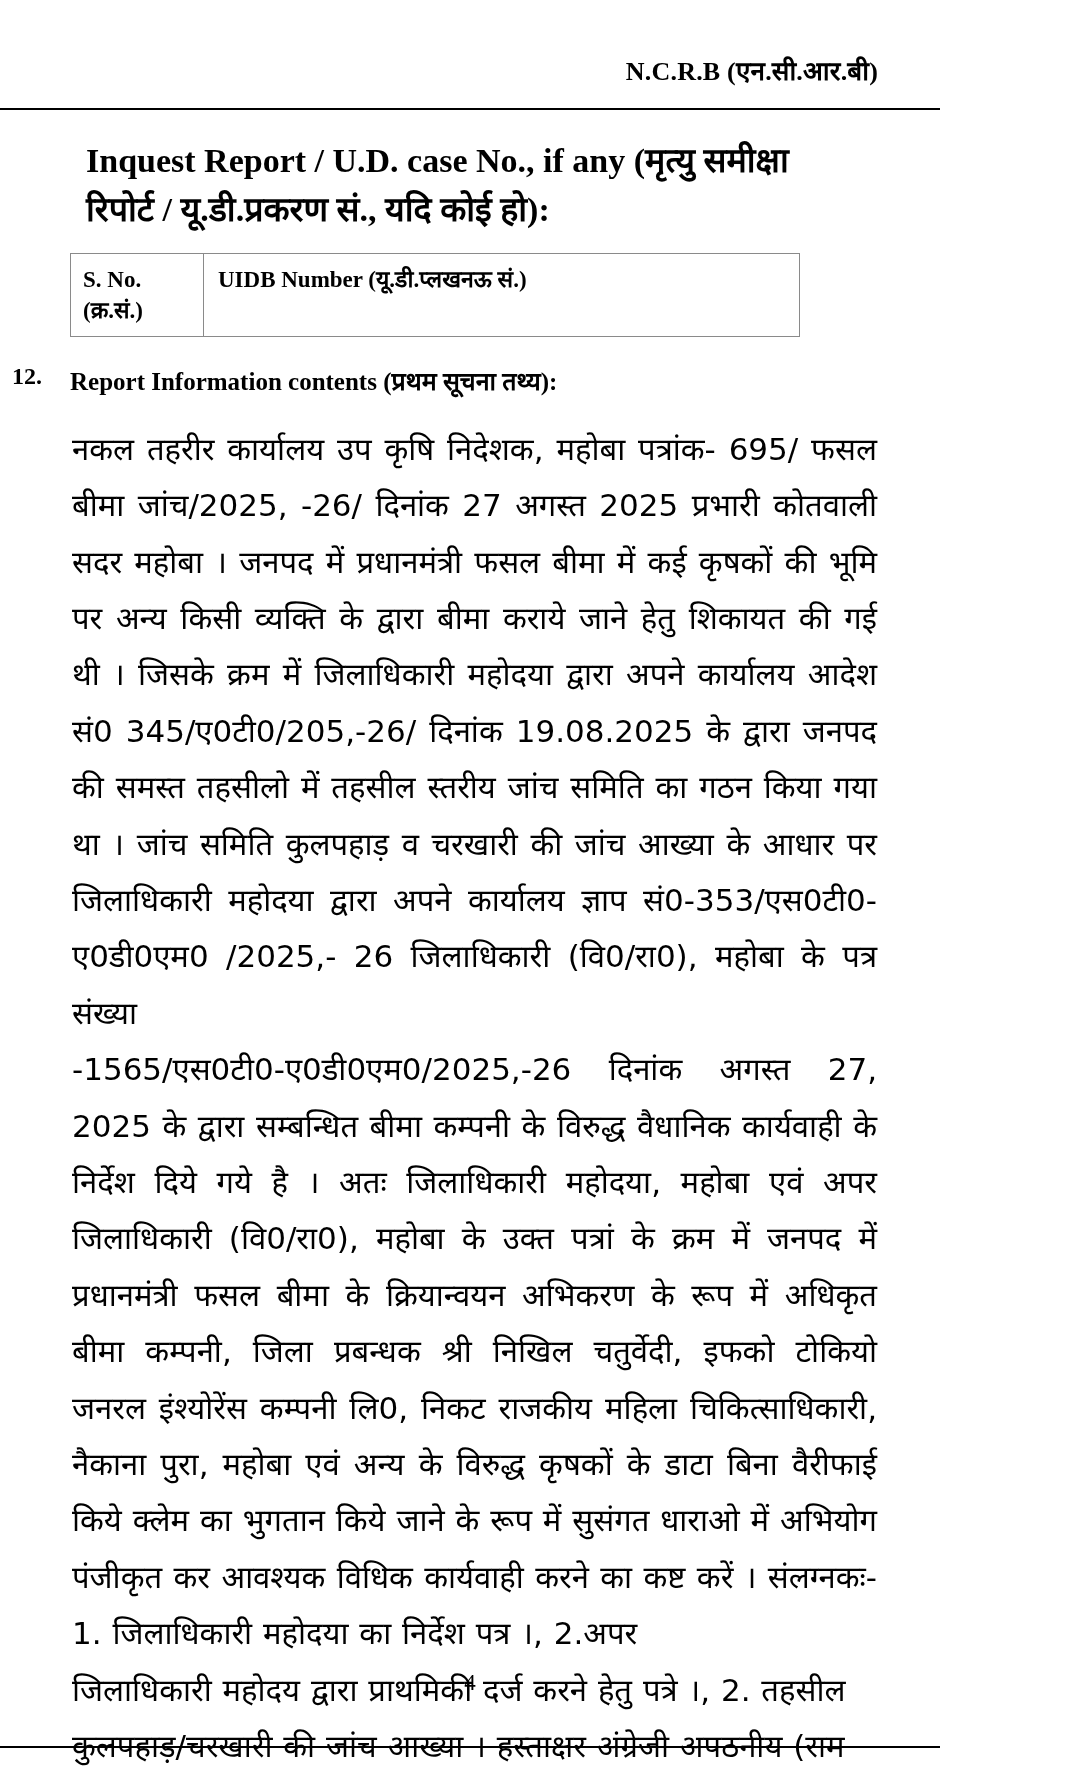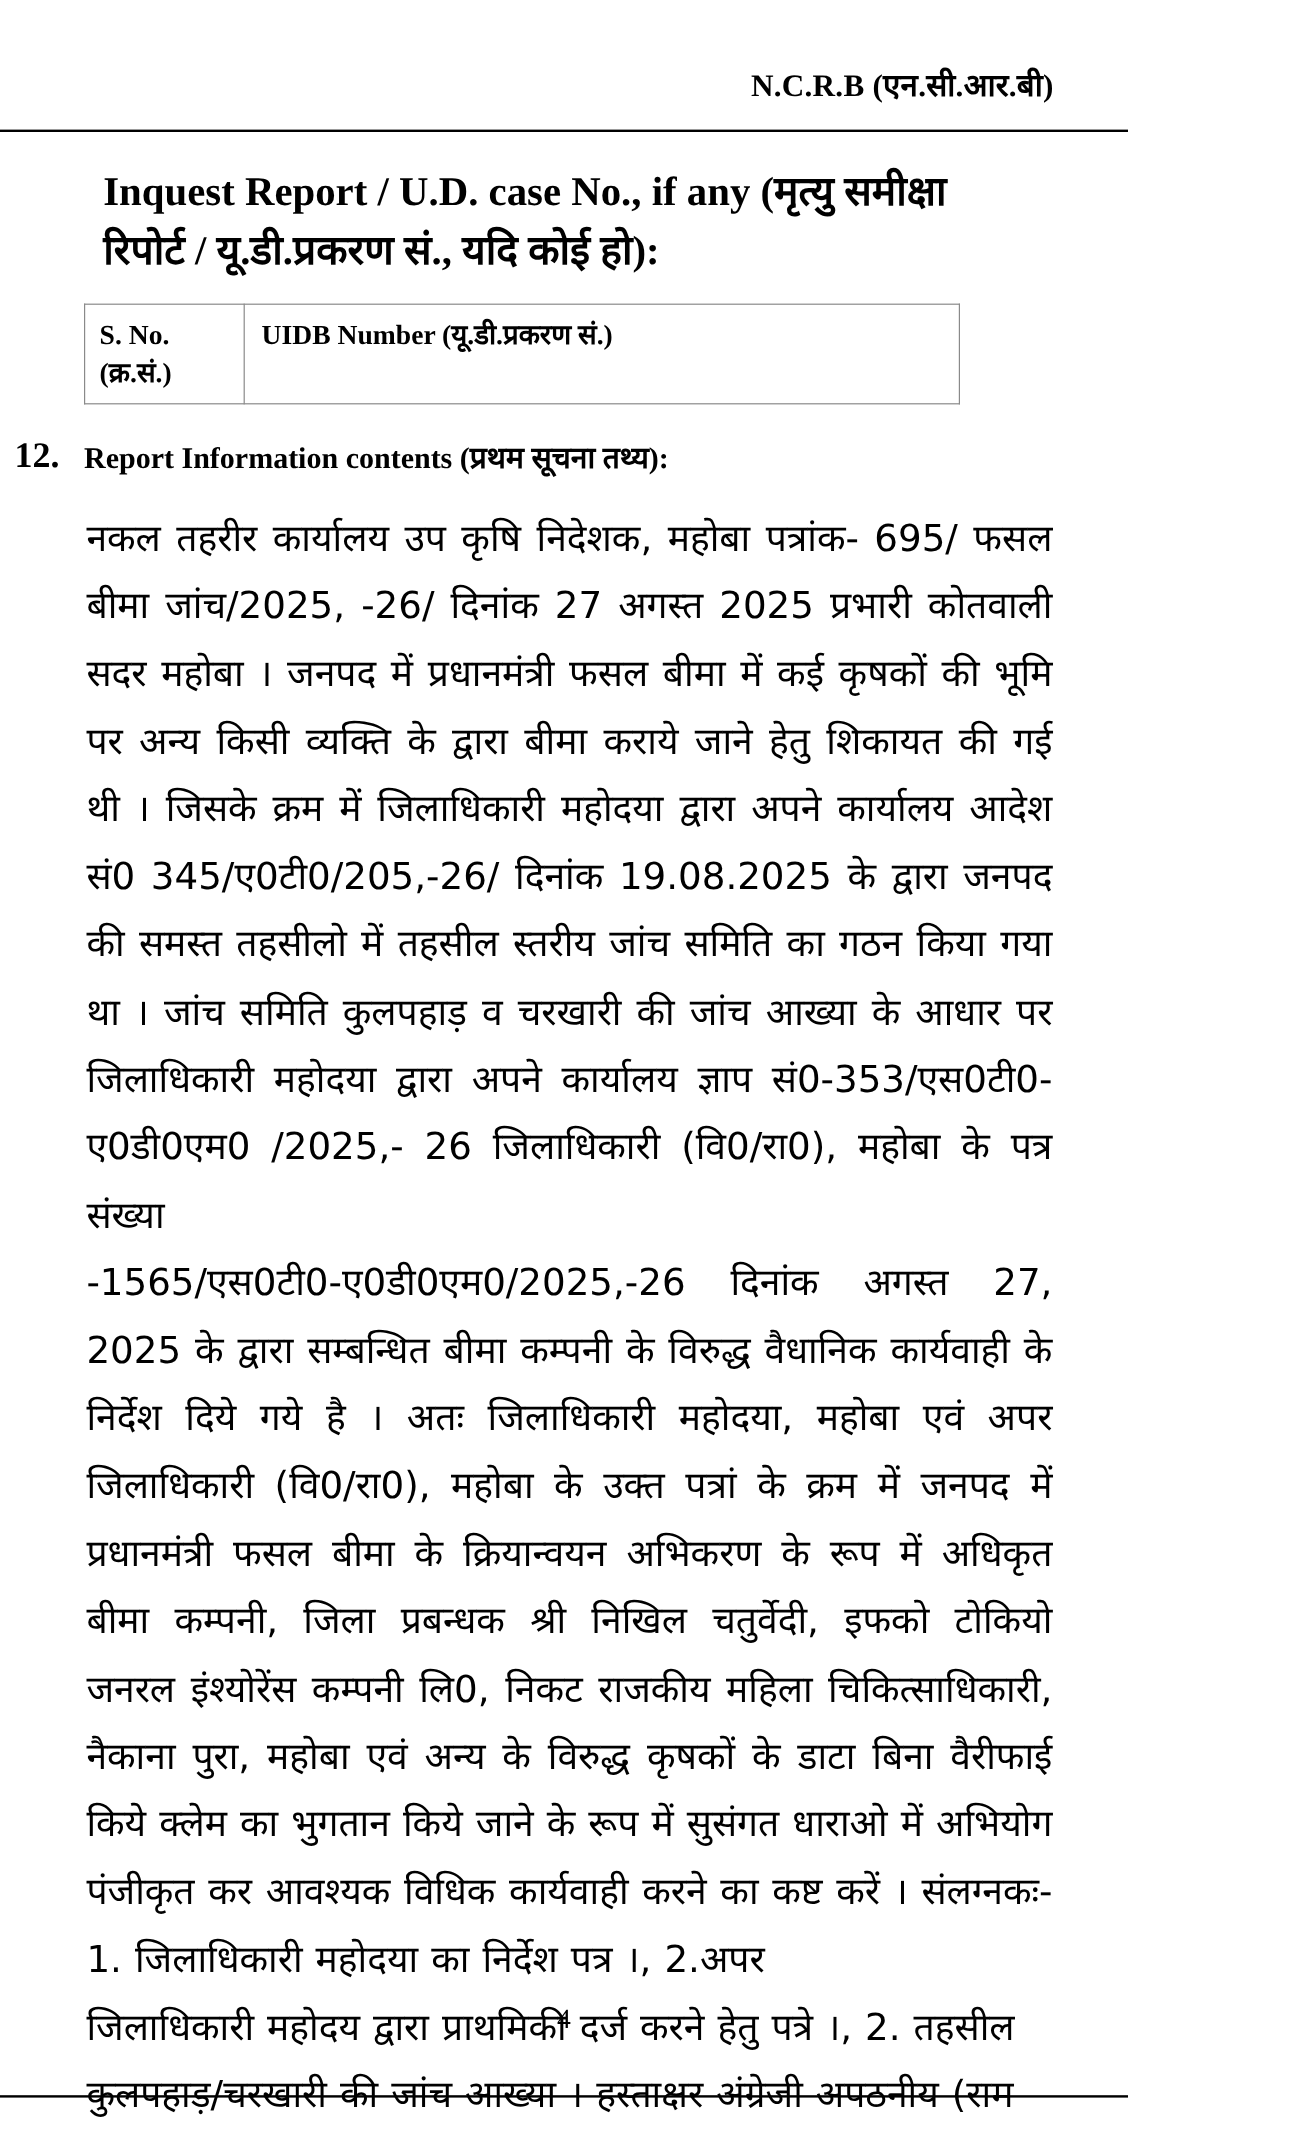--- a/index.html
+++ b/index.html
@@ -76,21 +76,21 @@
   
   .item-row {
     position: relative;
     margin-top: 26px;
   }
   .item-number {
     position: absolute;
     left: -46px;
     top: 0;
     font-weight: bold;
-    font-size: 30px;
+    font-size: 24px;
   }
   .item-title {
     font-weight: bold;
     font-size: 25px;
     margin-left: 12px;
   }
   
   .fir-body {
     margin-top: 24px;
     margin-left: 14px;
@@ -137,21 +137,21 @@
   <div class="header-rule"></div>
 
   <div class="content">
 
     <div class="section-title">Inquest Report / U.D. case No., if any (मृत्यु समीक्षा रिपोर्ट / यू.डी.प्रकरण सं., यदि कोई हो):</div>
 
     <table class="uidb-table">
       <tbody>
           <tr>
         <td class="col-sno">S. No. (क्र.सं.)</td>
-        <td class="col-uidb">UIDB Number (यू.डी.प्रकरण सं.)</td>
+        <td class="col-uidb">UIDB Number (यू.डी.प्लखनऊ सं.)</td>
       </tr>
     </tbody>
       </table>
 
     <div class="item-row">
       <span class="item-number">12.</span>
       <span class="item-title">Report Information contents (प्रथम सूचना तथ्य):</span>
     </div>
 
     <div class="fir-body">

